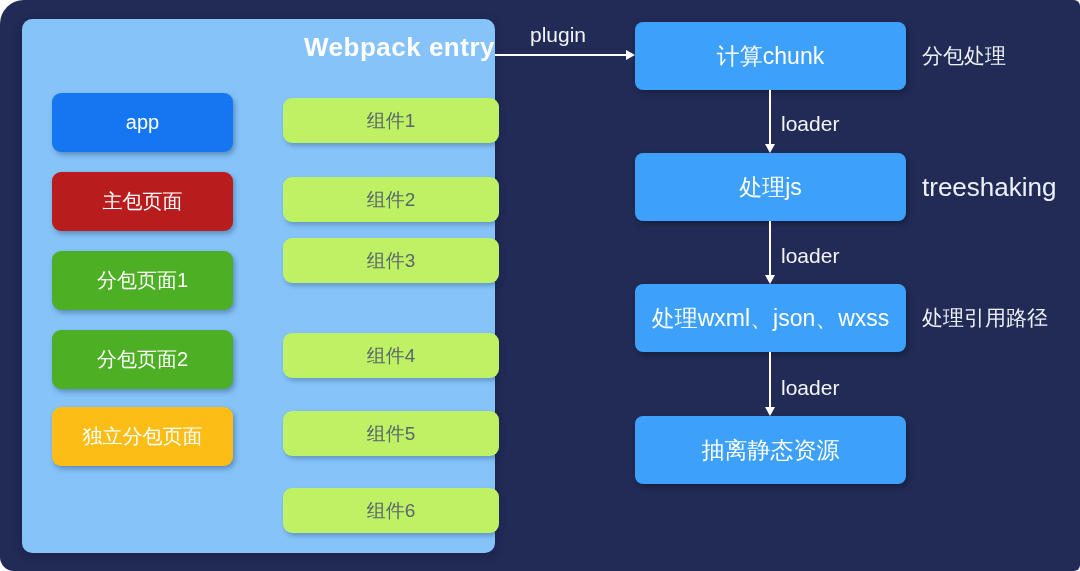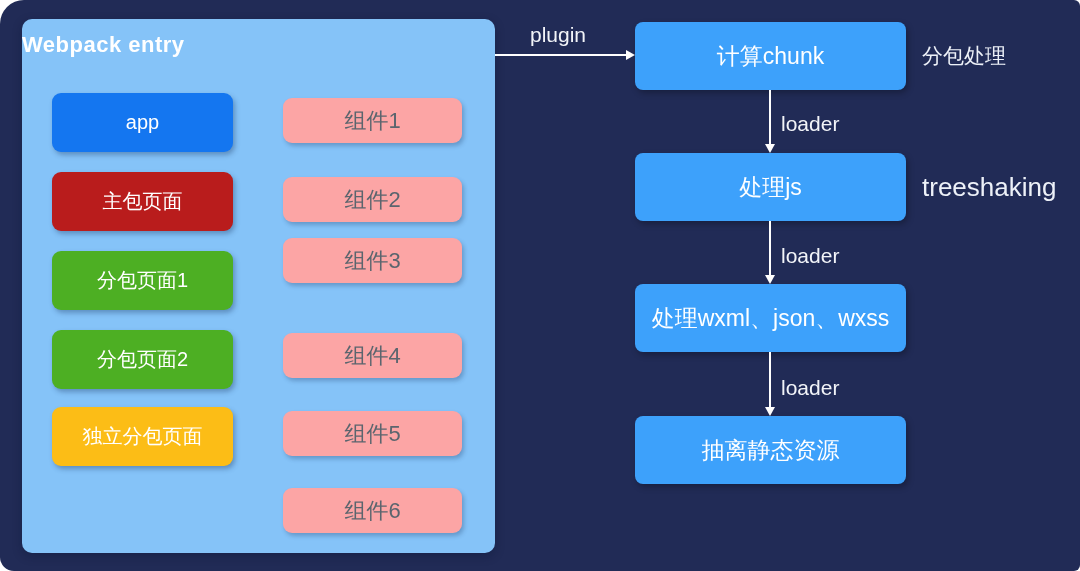--- a/index.html
+++ b/index.html
@@ -26,43 +26,43 @@
     position: absolute;
     left: 22px; top: 19px;
     width: 473px; height: 534px;
     background: #85C3F8;
     border-radius: 10px;
     box-shadow: 0 3px 10px rgba(10, 20, 50, 0.35);
   }
   .panel-title {
     position: absolute;
     top: 13px; left: 0; width: 100%;
-    text-align: left;
+    text-align: right;
     color: #ffffff;
-    font-size: 22px;
+    font-size: 26px;
     font-weight: bold;
     letter-spacing: 0.5px;
   }
   .node {
     position: absolute;
     border-radius: 9px;
     display: flex;
     align-items: center;
     justify-content: center;
     color: #ffffff;
     font-size: 20px;
     box-shadow: 2px 3px 5px rgba(20, 45, 90, 0.35);
     white-space: nowrap;
   }
   .page-node { left: 30px; width: 181px; height: 59px; }
   .component-node {
-    left: 261px; width: 179px; height: 45px;
-    background: #fca5a5;
+    left: 261px; width: 216px; height: 45px;
+    background: #bef264;
     color: #5B656E;
-    font-size: 22px;
+    font-size: 19px;
     box-shadow: 2px 3px 4px rgba(20, 45, 90, 0.28);
   }
 
   
   .flow-step {
     position: absolute;
     left: 635px;
     width: 271px; height: 68px;
     background: #3DA1FB;
     border-radius: 8px;
@@ -145,20 +145,21 @@
     <div class="hline" style="left:495px; top:54px; width:132px;"></div>
     <div class="head-right" style="left:626px; top:50px;"></div>
 
     <div class="flow-step" style="top:22px;">计算chunk</div>
     <div class="flow-step" style="top:153px;">处理js</div>
     <div class="flow-step" style="top:284px;">处理wxml、json、wxss</div>
     <div class="flow-step" style="top:416px;">抽离静态资源</div>
 
     <div class="side-note" style="top:22px;">分包处理</div>
     <div class="side-note latin" style="top:153px;">treeshaking</div>
+    <div class="side-note" style="top:284px;">处理引用路径</div>
 
     <div class="vline" style="left:769px; top:90px; height:56px;"></div>
     <div class="head-down" style="left:765px; top:144px;"></div>
     <div class="edge-label" style="left:781px; top:112px;">loader</div>
 
     <div class="vline" style="left:769px; top:221px; height:56px;"></div>
     <div class="head-down" style="left:765px; top:275px;"></div>
     <div class="edge-label" style="left:781px; top:244px;">loader</div>
 
     <div class="vline" style="left:769px; top:352px; height:57px;"></div>

